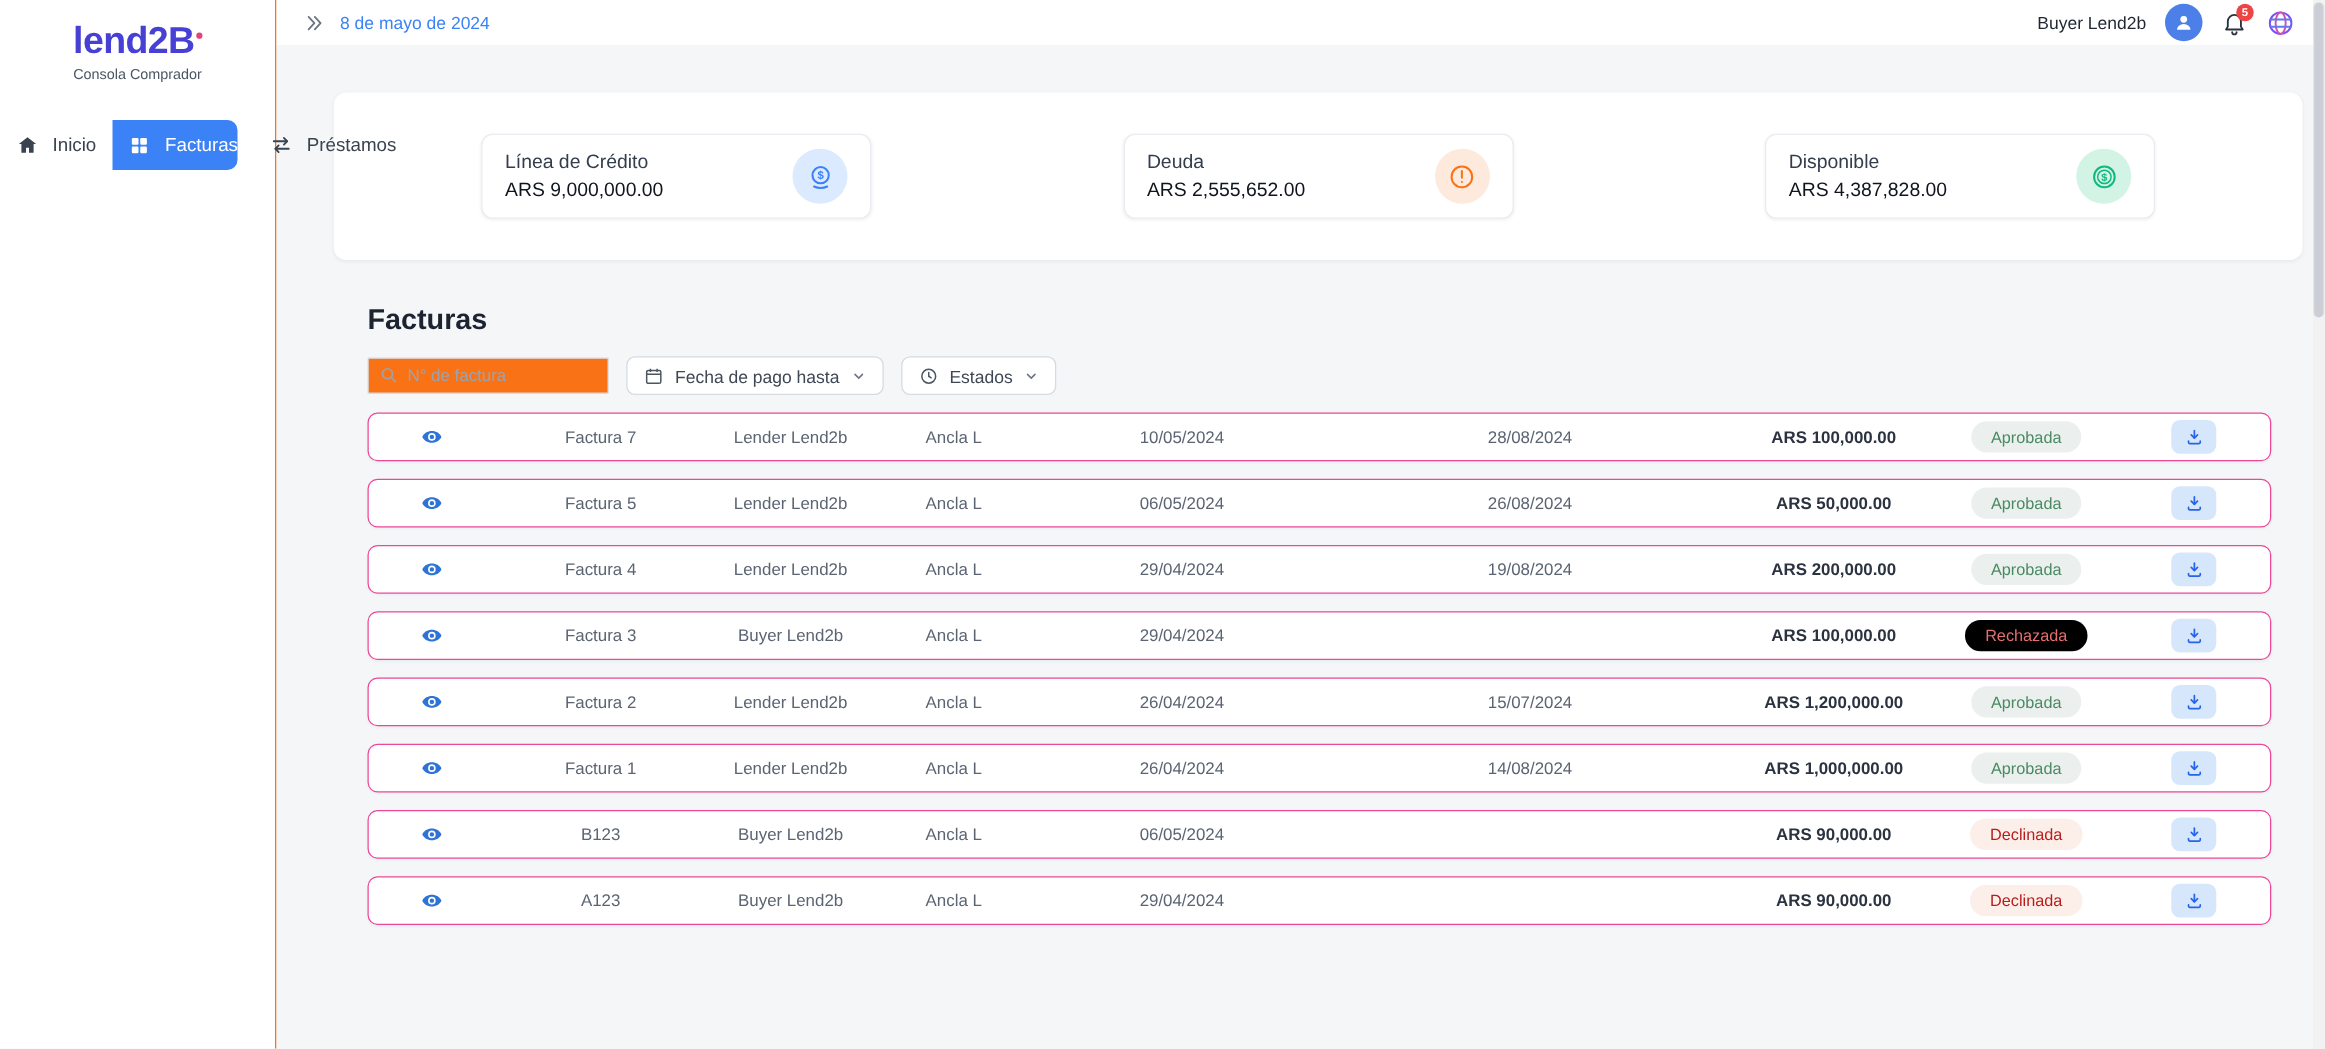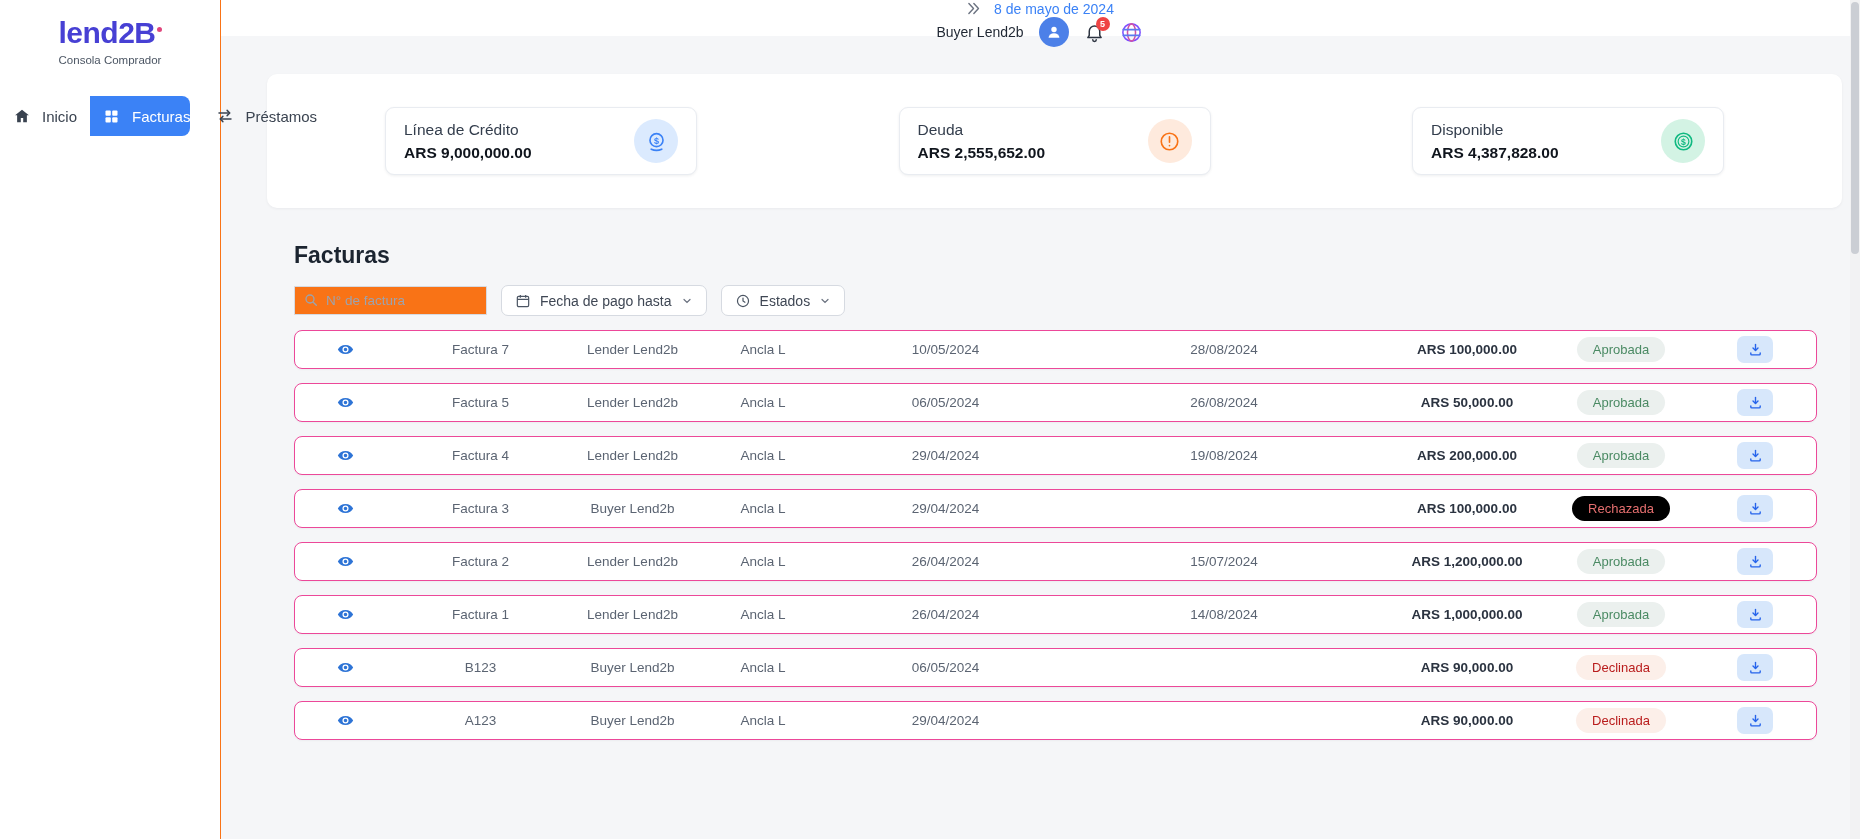--- a/index.html
+++ b/index.html
@@ -23,21 +23,21 @@
     display:flex; align-items:center; gap:11px; height:40px;
     padding-left:13px; font-size:15px; color:#3a4350; cursor:pointer;
     width:calc(100% - 18px); border-radius:0 8px 8px 0;
   }
   .nav-item.active { background:#3b82f6; color:#ffffff; }
   .nav-item .nicon { width:18px; height:18px; display:flex; align-items:center; }
   
   .main { flex:1; position:relative; background:#f5f6f8; overflow:hidden; }
   .topbar {
     height:36px; background:#ffffff; display:flex; align-items:center;
-    justify-content:space-between; padding:0 24px 0 22px;flex-direction:column;
+    justify-content:space-between; padding:0 24px 0 22px;
   }
   .topbar-left { display:flex; align-items:center; gap:12px; }
   .chevrons { display:flex; align-items:center; cursor:pointer; }
   .date-text { font-size:14px; color:#3b82f6; }
   .topbar-right { display:flex; align-items:center; gap:15px; }
   .username { font-size:14px; color:#1f2733; }
   .avatar { width:30px; height:30px; border-radius:50%; background:#4c80e8; display:flex; align-items:center; justify-content:center; cursor:pointer; }
   .bell-wrap { position:relative; display:flex; align-items:center; cursor:pointer; }
   .badge {
     position:absolute; top:-5px; right:-5px; min-width:14px; height:14px;
@@ -51,21 +51,21 @@
     width:1575px; height:134px; background:#ffffff; border-radius:10px;
     box-shadow:0 1px 3px rgba(16,24,40,0.05);
     display:flex; align-items:center; justify-content:space-between; padding:0 118px;
   }
   .stat-card {
     width:312px; height:68px; background:#ffffff; border:1px solid #e9ecf1; border-radius:9px;
     box-shadow:0 1px 3px rgba(16,24,40,0.07);
     display:flex; align-items:center; justify-content:space-between; padding:0 18px;
   }
   .stat-title { font-size:15.5px; color:#333d4c; }
-  .stat-value { margin-top:5px; font-size:15.5px; font-weight:700; color:#10151d; }
+  .stat-value { margin-top:5px; font-size:15.5px; font-weight:400; color:#10151d; }
   .stat-icon { width:44px; height:44px; border-radius:50%; display:flex; align-items:center; justify-content:center; }
   .ic-blue { background:#dbeafe; }
   .ic-orange { background:#feeadd; }
   .ic-green { background:#d3f3e4; }
   .inner { margin-left:27px; width:1523px; }
   .section-title { margin-top:34px; font-size:23px; font-weight:600; color:#1b2430; }
   
   .filters { margin-top:16px; display:flex; align-items:center; gap:14px; }
   .search-box {
     position:relative; width:193px; height:29px;

